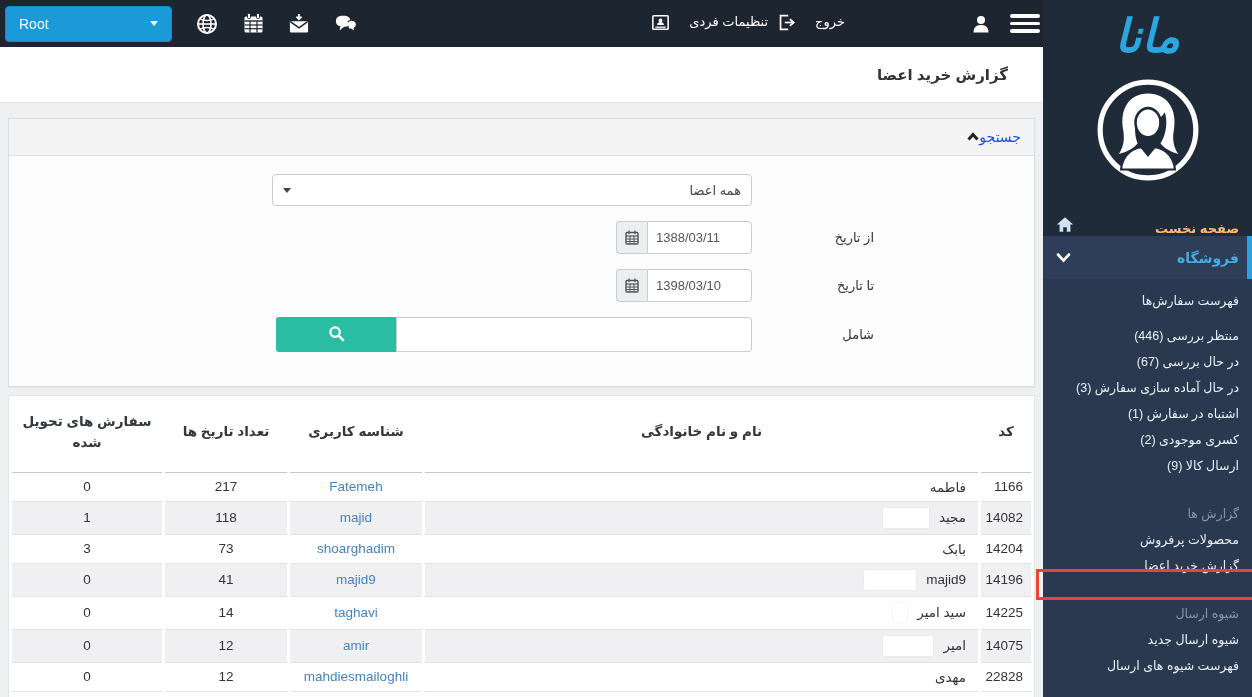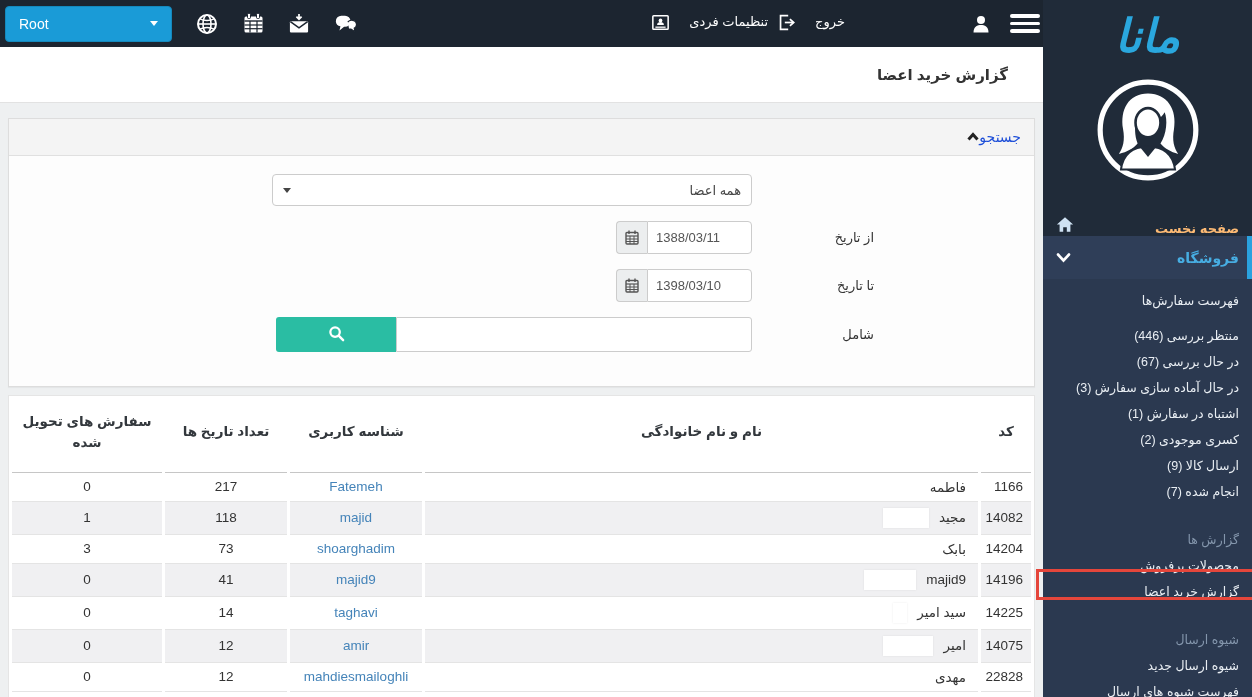--- a/index.html
+++ b/index.html
@@ -372,21 +372,20 @@
 
     <div class="sb-menu">
       <div id="shop-items">
           <div class="sb-item first">فهرست سفارش‌ها</div>
           <div class="sb-item">منتظر بررسی (446)</div>
           <div class="sb-item">در حال بررسی (67)</div>
           <div class="sb-item">در حال آماده سازی سفارش (3)</div>
           <div class="sb-item">اشتباه در سفارش (1)</div>
           <div class="sb-item">کسری موجودی (2)</div>
           <div class="sb-item">ارسال کالا (9)</div>
-          <div class="sb-item">انجام شده (7)</div>
         </div>
       <div id="sb-sections">
           <div class="sb-section">گزارش ها</div>
           <div class="sb-item">محصولات پرفروش</div>
           <div class="sb-item">گزارش خرید اعضا</div>
           <div class="sb-section">شیوه ارسال</div>
           <div class="sb-item">شیوه ارسال جدید</div>
           <div class="sb-item">فهرست شیوه های ارسال</div>
         </div>
     </div>

